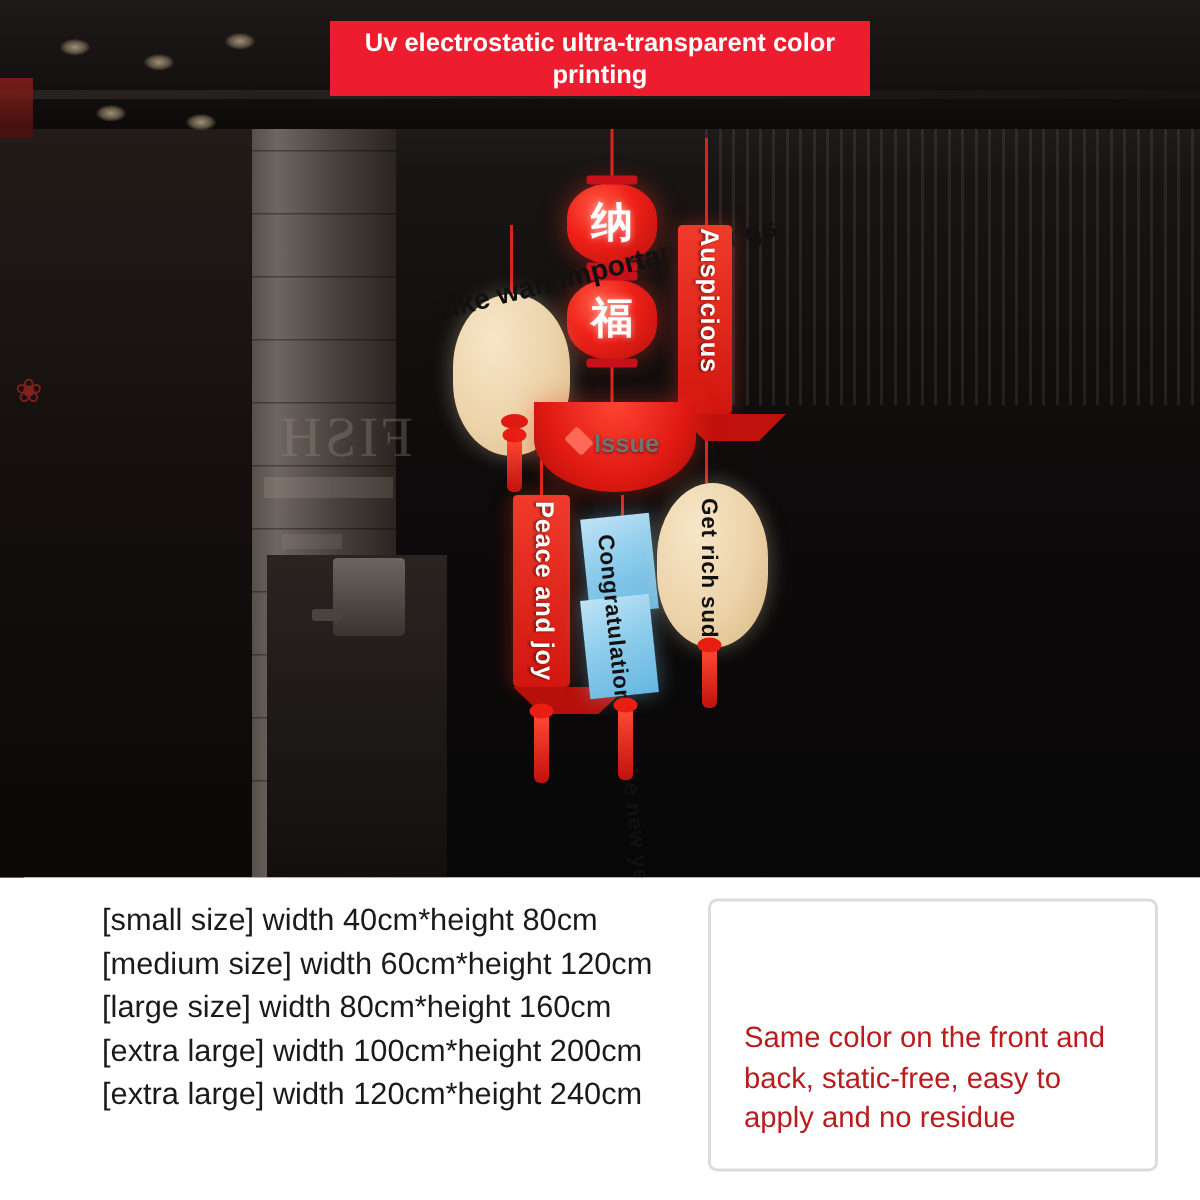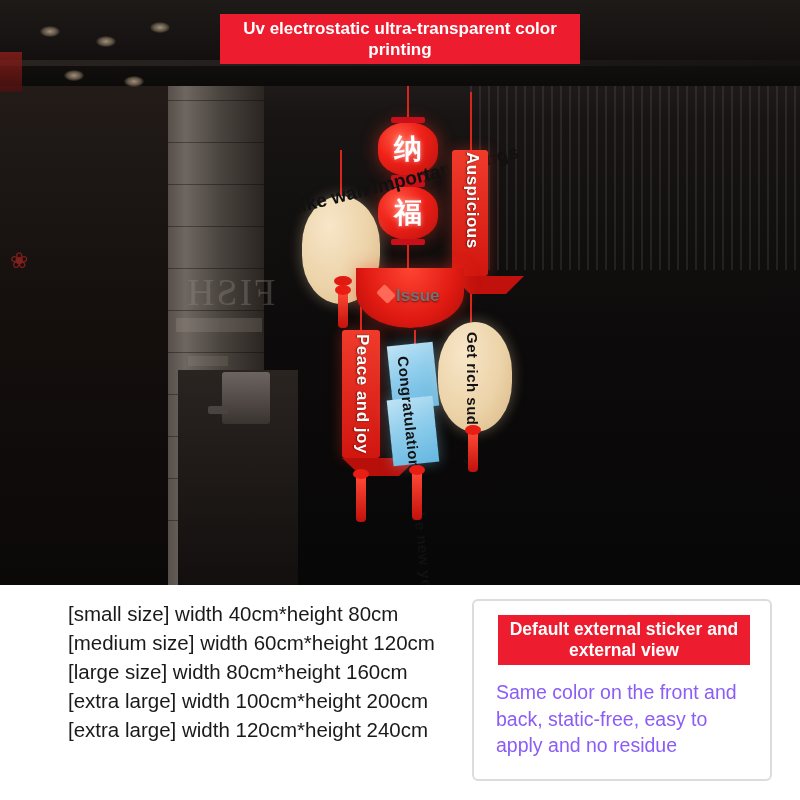--- a/index.html
+++ b/index.html
@@ -282,21 +282,21 @@
     align-items: center;
     justify-content: center;
     text-align: center;
     padding: 0 6px;
     box-sizing: border-box;
   }
   .note-text {
     position: absolute;
     left: 22px; top: 78px;
     width: 262px;
-    color: #8b5cf6;
+    color: #b91c1c;
     font-size: 19.5px;
     line-height: 1.36;
     font-weight: 500;
   }
 </style>
 </head>
 <body>
 
 <div class="page">
 
@@ -391,18 +391,17 @@
 
     </div>
 
     <div class="top-banner">Uv electrostatic ultra-transparent color printing</div>
   </div>
 
   <div class="bottom">
     <div class="size-text">[small size] width 40cm*height 80cm [medium size] width 60cm*height 120cm [large size] width 80cm*height 160cm [extra large] width 100cm*height 200cm [extra large] width 120cm*height 240cm</div>
 
     <div class="note-box">
-      <div class="note-badge">Default external sticker and external view</div>
       <div class="note-text">Same color on the front and back, static-free, easy to apply and no residue</div>
     </div>
   </div>
 
 </div>
 
 </body></html>

